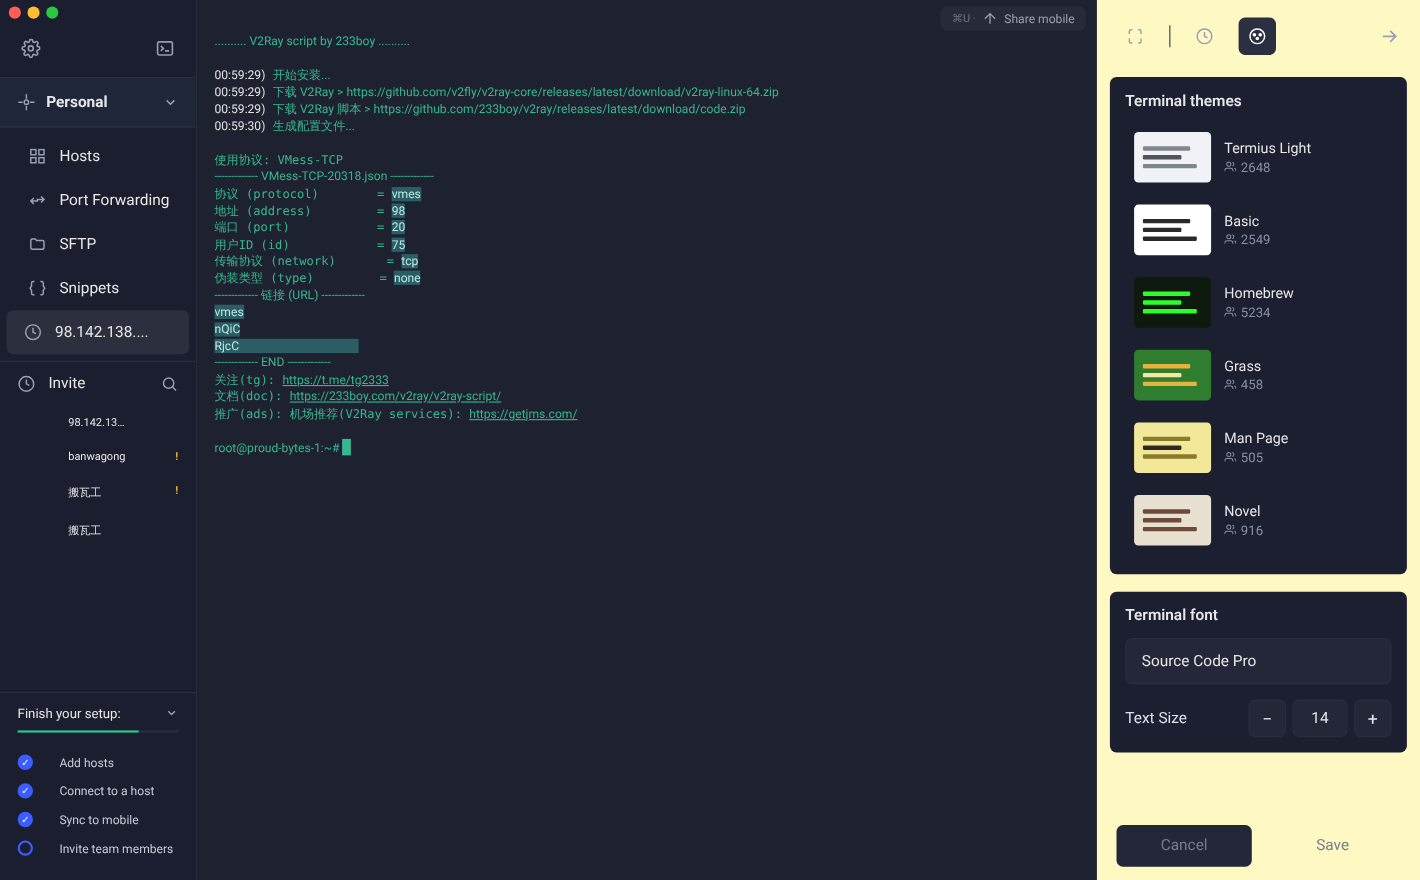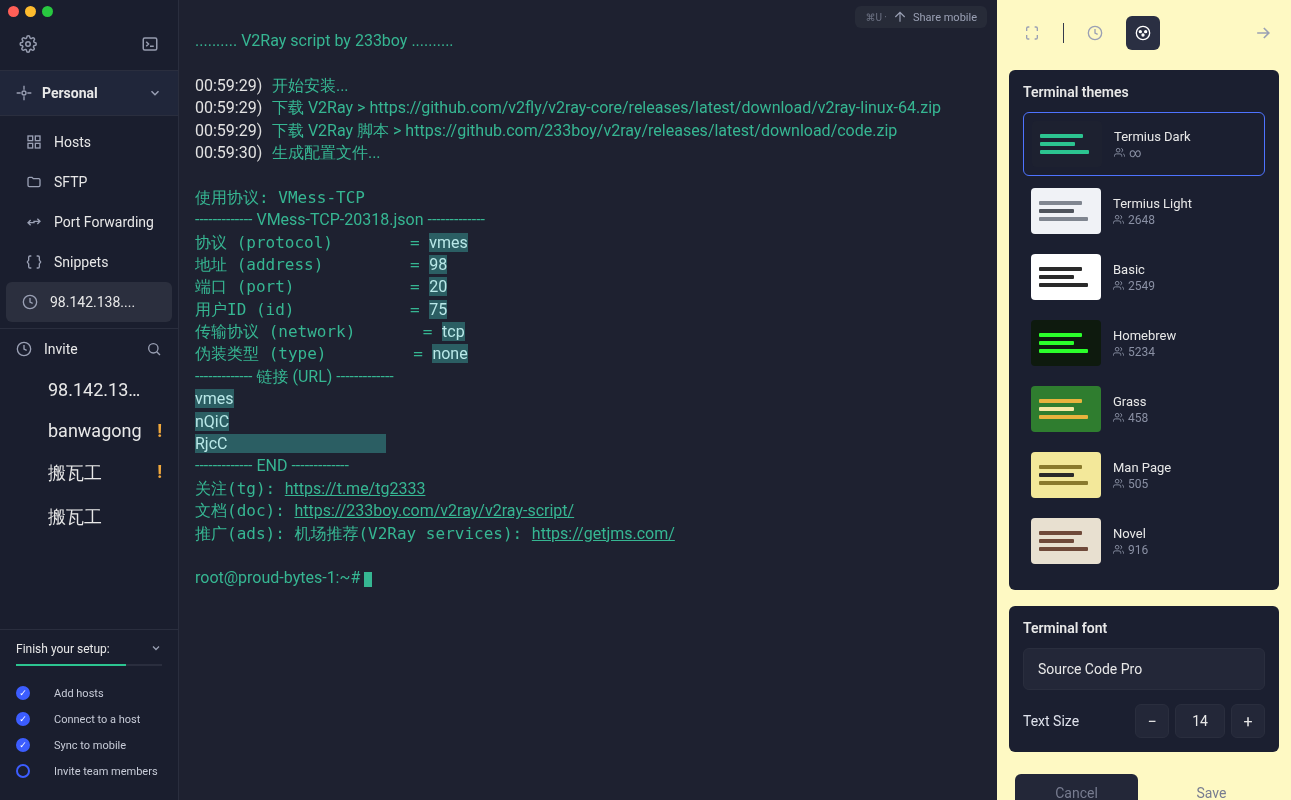--- a/index.html
+++ b/index.html
@@ -9,32 +9,32 @@
 .dot { width: 11px; height: 11px; border-radius: 50%; }
 .top-icons { display: flex; justify-content: space-between; padding: 10px 16px 14px; }
 .icon-btn { width: 24px; height: 24px; display: flex; align-items: center; justify-content: center; color: #969caf; cursor: pointer; }
 .workspace { padding: 14px 16px; display: flex; align-items: center; gap: 10px; background: #20263a; border-top: 1px solid #2a2e3e; border-bottom: 1px solid #2a2e3e; }
 .workspace-name { flex: 1; font-size: 14px; color: #e8e8e8; font-weight: bold; }
 .nav { padding: 6px 0; }
 .nav-item { padding: 12px 16px; display: flex; align-items: center; gap: 12px; font-size: 14px; color: #e8e8e8; cursor: pointer; margin-left: 10px; }
 .nav-item.active { background: rgba(255,255,255,0.08); border-radius: 6px; margin: 0 6px; }
 .history-hdr { padding: 12px 16px; display: flex; align-items: center; gap: 12px; font-size: 14px; border-top: 1px solid #2a2e3e; }
 .hist-list { padding: 0 0 6px; }
-.hist-item { padding: 10px 16px 10px 48px; font-size: 18px; color: #e8e8e8; cursor: pointer; display: flex; justify-content: space-between; }
+.hist-item { padding: 10px 16px 10px 62px; font-size: 10px; color: #e8e8e8; cursor: pointer; display: flex; justify-content: space-between; }
 .setup { margin-top: auto; border-top: 1px solid #2a2e3e; padding: 12px 16px 16px; font-size: 12px; }
 .setup-hdr { display: flex; justify-content: space-between; color: #e8e8e8; margin-bottom: 8px; }
 .progress { height: 2px; background: #2a2e3e; margin-bottom: 14px; }
 .progress > div { height: 100%; background: #2cc490; width: 75%; }
 .task { display: flex; align-items: flex-end; gap: 24px; padding: 6px 0; font-size: 11px; color: #c8ccd8; }
 .chk { width: 14px; height: 14px; border-radius: 50%; border: 2px solid #3c5dff; display: flex; align-items: center; justify-content: center; }
 .chk.done { background: #3c5dff; }
 .chk.done::after { content: "✓"; font-size: 9px; color: #fff; }
 .terminal-area { flex: 1; display: flex; flex-direction: column; background: #1e2130; position: relative; }
 .share-badge { position: absolute; top: 6px; right: 10px; background: rgba(40,44,58,0.9); padding: 4px 10px; border-radius: 6px; display: flex; align-items: center; gap: 6px; font-size: 11px; color: #9aa0b4; }
-.term { padding: 30px 16px 16px; font-family: "SF Mono","Consolas",monospace; font-size: 16px; line-height: 1.4; white-space: pre; color: #36b692; }
+.term { padding: 30px 16px 16px; font-family: "SF Mono","Consolas",monospace; font-size: 11px; line-height: 1.4; white-space: pre; color: #36b692; }
 .ts { color: #e2e2e2; }
 .tparen { color: #d9d9d9; }
 .taction { color: #36b692; }
 .turl { color: #36b692; text-decoration: underline; }
 .thi { background: #2b5e63; color: #b9e8e8; }
 .thi2 { background: #2b5e63; color: #b9e8e8; }
 .tdash { color: #36b692; }
 .prompt { color: #36b692; }
 .cursor { display: inline-block; width: 8px; height: 15px; background: #36b692; vertical-align: text-bottom; }
 .panel { width: 294px; background: #fef9c3; display: flex; flex-direction: column; }
@@ -104,29 +104,29 @@
         <svg width="16" height="16" viewBox="0 0 24 24" fill="none" stroke="#9aa0b4" stroke-width="2">
           <rect x="3" y="3" width="7" height="7"></rect>
           <rect x="14" y="3" width="7" height="7"></rect>
           <rect x="3" y="14" width="7" height="7"></rect>
           <rect x="14" y="14" width="7" height="7"></rect>
         </svg>
         <span>Hosts</span>
       </div>
       <div class="nav-item">
         <svg width="16" height="16" viewBox="0 0 24 24" fill="none" stroke="#9aa0b4" stroke-width="2">
+          <path d="M7 17l-4-4 4-4M3 13h10M17 7l4 4-4 4M21 11H11"></path>
+        </svg>
+        <span>Port Forwarding</span>
+      </div>
+      <div class="nav-item">
+        <svg width="16" height="16" viewBox="0 0 24 24" fill="none" stroke="#9aa0b4" stroke-width="2">
           <path d="M3 7a2 2 0 012-2h4l2 2h8a2 2 0 012 2v8a2 2 0 01-2 2H5a2 2 0 01-2-2z"></path>
         </svg>
         <span>SFTP</span>
-      </div>
-      <div class="nav-item">
-        <svg width="16" height="16" viewBox="0 0 24 24" fill="none" stroke="#9aa0b4" stroke-width="2">
-          <path d="M7 17l-4-4 4-4M3 13h10M17 7l4 4-4 4M21 11H11"></path>
-        </svg>
-        <span>Port Forwarding</span>
       </div>
       <div class="nav-item">
         <svg width="16" height="16" viewBox="0 0 24 24" fill="none" stroke="#9aa0b4" stroke-width="2">
           <path d="M8 3H6a2 2 0 00-2 2v4l-2 3 2 3v4a2 2 0 002 2h2M16 3h2a2 2 0 012 2v4l2 3-2 3v4a2 2 0 01-2 2h-2"></path>
         </svg>
         <span>Snippets</span>
       </div>
       <div class="nav-item active">
         <svg width="16" height="16" viewBox="0 0 24 24" fill="none" stroke="#9aa0b4" stroke-width="2">
           <circle cx="12" cy="12" r="10"></circle>
@@ -254,35 +254,20 @@
     </div>
     <div class="collapse-ico">
       <svg width="20" height="20" viewBox="0 0 24 24" fill="none" stroke="currentColor" stroke-width="2">
           <path d="M5 12h14M13 6l6 6-6 6"></path>
         </svg>
     </div>
   </div>
   <div class="card">
     <div class="card-title">Terminal themes</div>
     <div id="themes">
-        <div class="theme selected">
-          <div class="swatch" style="background:#1d2130">
-            <div class="sw-line" style="background:#2cc490;width:80%"></div>
-            <div class="sw-line" style="background:#2cc490;width:65%"></div>
-            <div class="sw-line" style="background:#2cc490;width:90%"></div>
-          </div>
-          <div class="theme-meta">
-            <span class="theme-name">Termius Dark</span>
-            <span class="theme-info"><svg width="11" height="11" viewBox="0 0 24 24" fill="none" stroke="currentColor" stroke-width="2">
-                <path d="M17 21v-2a4 4 0 00-4-4H5a4 4 0 00-4 4v2"></path>
-                <circle cx="9" cy="7" r="4"></circle>
-                <path d="M23 21v-2a4 4 0 00-3-3.87M16 3.13a4 4 0 010 7.75"></path>
-              </svg>∞</span>
-          </div>
-        </div>
         <div class="theme">
           <div class="swatch" style="background:#f0f2f6">
             <div class="sw-line" style="background:#808690;width:80%"></div>
             <div class="sw-line" style="background:#4f545c;width:65%"></div>
             <div class="sw-line" style="background:#808690;width:90%"></div>
           </div>
           <div class="theme-meta">
             <span class="theme-name">Termius Light</span>
             <span class="theme-info"><svg width="11" height="11" viewBox="0 0 24 24" fill="none" stroke="currentColor" stroke-width="2">
                 <path d="M17 21v-2a4 4 0 00-4-4H5a4 4 0 00-4 4v2"></path>

